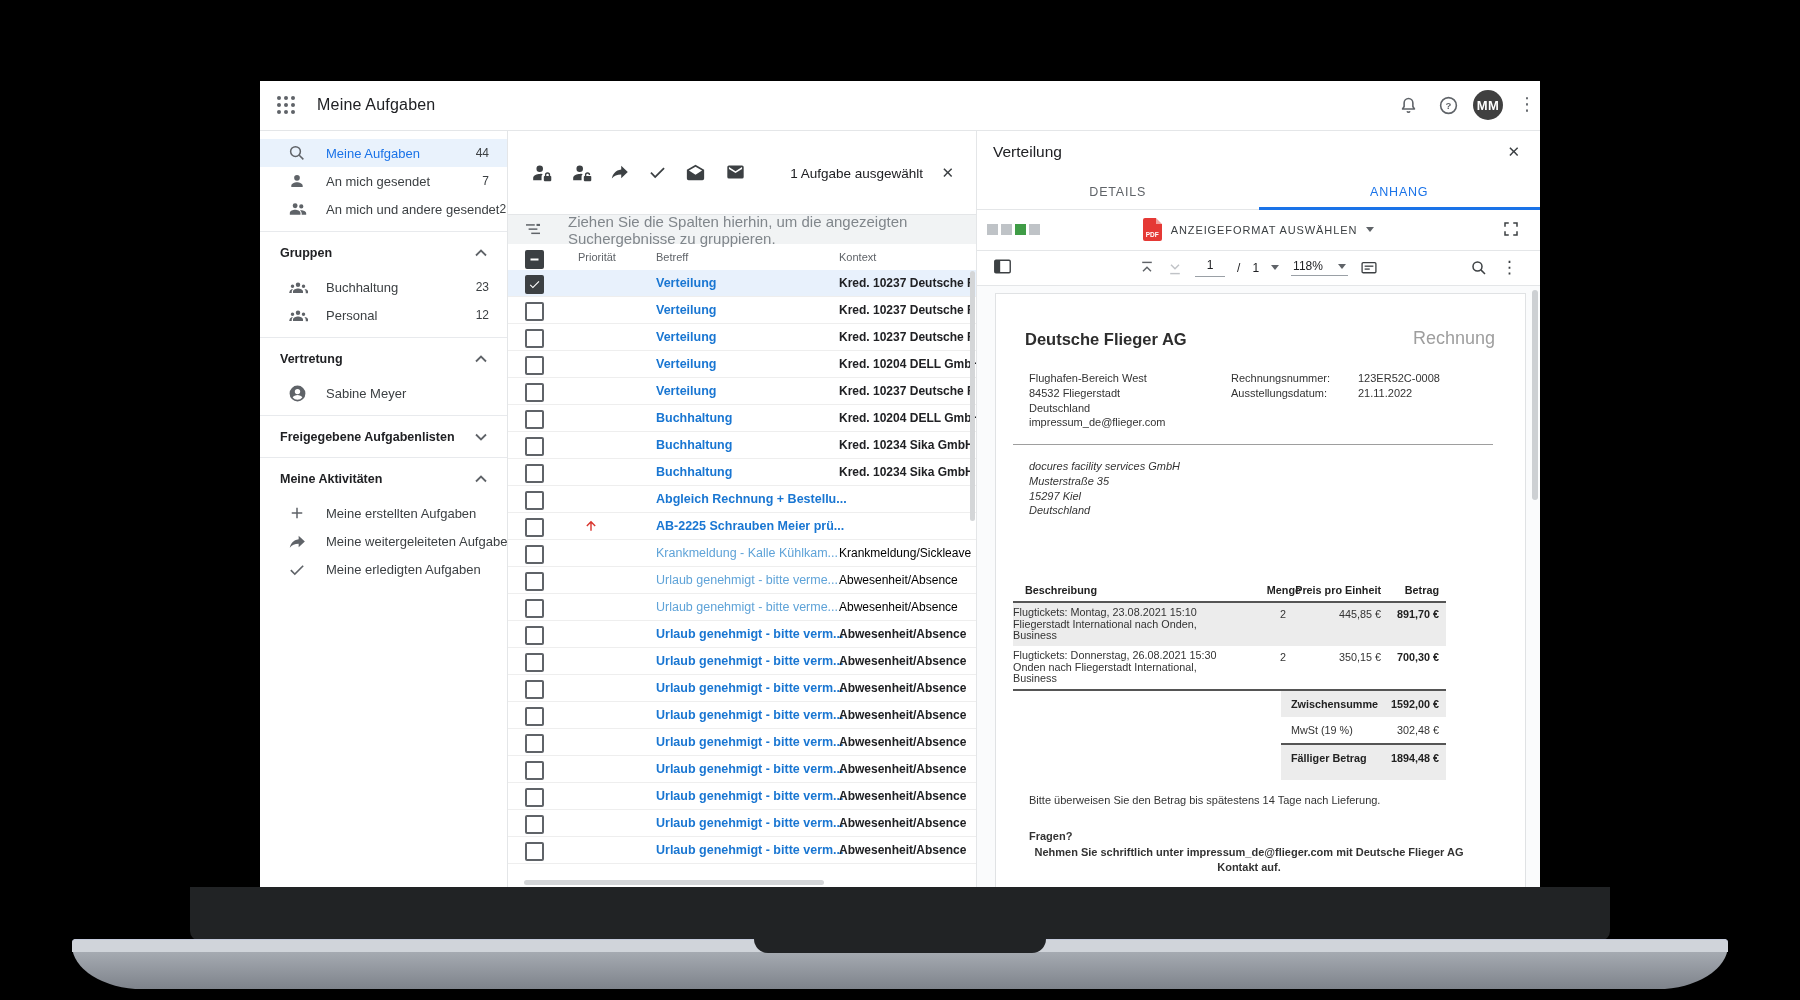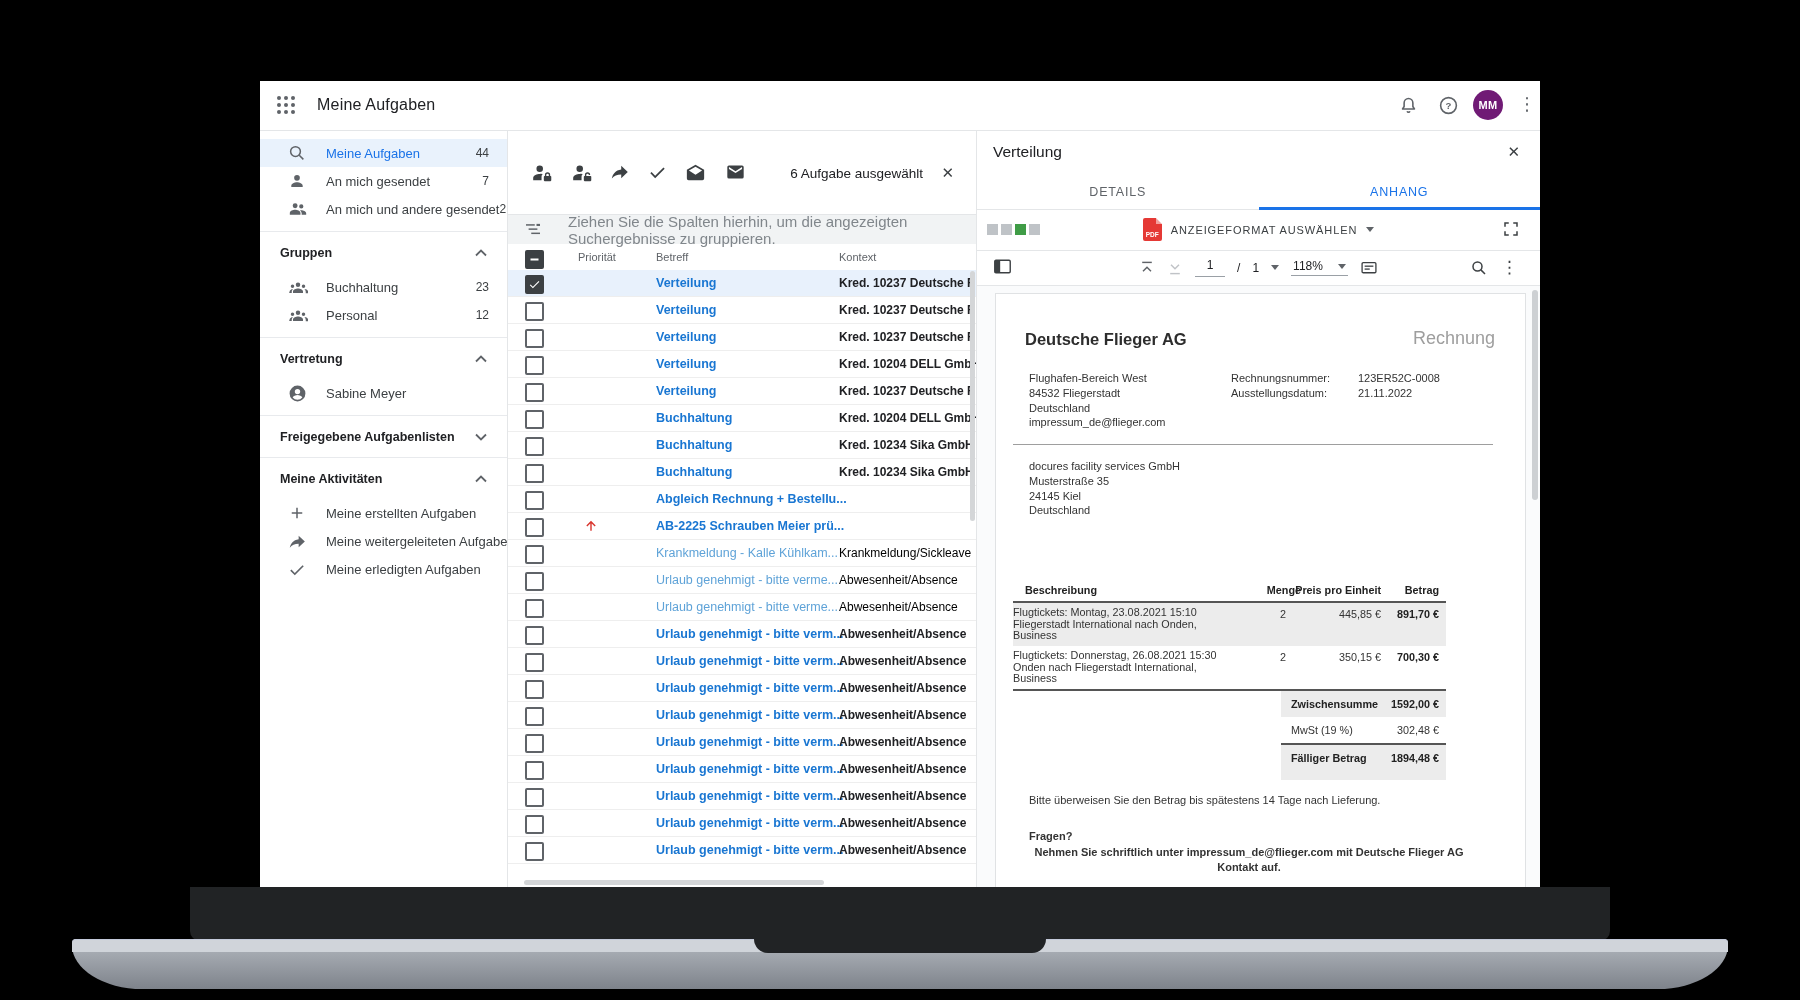--- a/index.html
+++ b/index.html
@@ -13,22 +13,22 @@
   #notch{position:absolute;left:682px;top:0;width:292px;height:14px;background:#212325;border-radius:0 0 14px 14px;}
   
   #screen{position:absolute;left:260px;top:81px;width:1280px;height:806px;background:#fff;overflow:hidden;}
   .icon{display:inline-block;line-height:0;}
   svg{display:block;}
   
   #topbar{position:absolute;left:0;top:0;width:1280px;height:49px;border-bottom:1px solid #e4e6e8;background:#fff;}
   #grid-icon{position:absolute;left:16px;top:14px;}
   #app-title{position:absolute;left:57px;top:15px;font-size:16px;color:#202124;font-weight:500;letter-spacing:.2px;}
   .tb-ico{position:absolute;top:14px;cursor:pointer;}
-  #avatar{position:absolute;left:1213px;top:9px;width:30px;height:30px;border-radius:50%;background:#701a75;color:#fff;
-          font-size:11px;font-weight:700;display:flex;align-items:center;justify-content:center;letter-spacing:.3px;}
+  #avatar{position:absolute;left:1213px;top:9px;width:30px;height:30px;border-radius:50%;background:#404040;color:#fff;
+          font-size:13px;font-weight:700;display:flex;align-items:center;justify-content:center;letter-spacing:.3px;}
   #kebab-top{position:absolute;left:1258px;top:12px;font-size:18px;color:#5f6368;}
   
   #content{position:absolute;left:0;top:50px;width:1280px;height:756px;display:flex;}
   
   #sidebar{width:247px;border-right:1px solid #e4e6e8;overflow:hidden;background:#fff;flex:none;}
   #sb-head{height:33px;border-bottom:1px solid #e4e6e8;display:flex;align-items:center;padding-left:26px;gap:17px;}
   #sb-title{font-size:15px;font-weight:700;color:#202124;}
   #sb-body{padding-top:8px;}
   .sbitem{height:28px;display:flex;align-items:center;padding:0 18px 0 28px;cursor:pointer;}
   .sbitem .sbicon{width:20px;margin-right:18px;flex:none;}
@@ -98,21 +98,21 @@
   #page{position:absolute;left:18px;top:7px;right:14px;height:660px;background:#fff;border:1px solid #e0e2e4;}
   
   .inv{position:absolute;color:#333;}
   #inv-company{left:29px;top:36px;font-size:16.5px;font-weight:600;color:#2d2d2d;}
   #inv-doctype{right:30px;top:34px;font-size:18px;color:#9e9e9e;}
   .addr{font-size:11px;line-height:14.8px;color:#333;}
   #inv-sender{left:33px;top:77px;}
   #inv-meta-l{left:235px;top:77px;}
   #inv-meta-v{left:362px;top:77px;}
   #inv-hr{left:17px;top:150px;width:480px;border-top:1px solid #9e9e9e;height:0;}
-  #inv-recip{left:33px;top:165px;}
+  #inv-recip{left:33px;top:165px;font-style:italic;}
   #inv-table{left:17px;top:287px;width:433px;font-size:10.8px;}
   .t-head{position:relative;height:20px;border-bottom:2px solid #555;font-weight:700;color:#222;}
   .t-head .h1{position:absolute;left:12px;top:3px;}
   .t-head .h2{position:absolute;right:145px;top:3px;}
   .t-head .h3{position:absolute;right:65px;top:3px;}
   .t-head .h4{position:absolute;right:7px;top:3px;}
   .t-row{position:relative;padding:4px 0 3px 0;min-height:36px;}
   .t-row.shade{background:#ececec;}
   .t-desc{width:225px;line-height:11.6px;color:#333;}
   .t-qty{position:absolute;right:160px;top:5px;}
@@ -343,21 +343,21 @@
           <span class="lt-ico icon" style="left:177px">
             <svg width="21" height="19" viewBox="0 0 24 22">
                 <path fill="#3c4043" d="M12 2L2 7.8V18a2 2 0 0 0 2 2h16a2 2 0 0 0 2-2V7.8zm0 2.4l7.6 4.3L12 13.5 4.4 8.7z"></path>
               </svg>
           </span>
           <span class="lt-ico icon" style="left:217px">
             <svg width="21" height="18" viewBox="0 0 24 22">
                 <path fill="#3c4043" d="M20 3H4a2 2 0 0 0-2 2v12a2 2 0 0 0 2 2h16a2 2 0 0 0 2-2V5a2 2 0 0 0-2-2zm0 4.2l-8 5-8-5V5l8 5 8-5z"></path>
               </svg>
           </span>
-          <span id="sel-text">6 Aufgabe ausgewählt</span>
+          <span id="sel-text">1 Aufgabe ausgewählt</span>
           <span id="sel-close">✕</span>
         </div>
 
         <div id="groupbar">
           <span class="icon" style="margin-left:17px">
             <svg width="16" height="14" viewBox="0 0 18 16">
                 <g stroke="#5f6368" stroke-width="1.7">
                   <path d="M1 2.2h10"></path>
                   <path d="M4 7h10"></path>
                   <path d="M7 11.8h10"></path>
@@ -619,21 +619,21 @@
               <div>Ausstellungsdatum:</div>
             </div>
             <div class="inv addr" id="inv-meta-v">
               <div>123ER52C-0008</div>
               <div>21.11.2022</div>
             </div>
             <div class="inv" id="inv-hr"></div>
             <div class="inv addr" id="inv-recip">
               <div>docures facility services GmbH</div>
               <div>Musterstraße 35</div>
-              <div>24145 Kiel</div>
+              <div>15297 Kiel</div>
               <div>Deutschland</div>
             </div>
             <div class="inv" id="inv-table">
               <div class="t-head">
                 <span class="h1">Beschreibung</span>
                 <span class="h2">Menge</span>
                 <span class="h3">Preis pro Einheit</span>
                 <span class="h4">Betrag</span>
               </div>
               <div id="t-rows">

